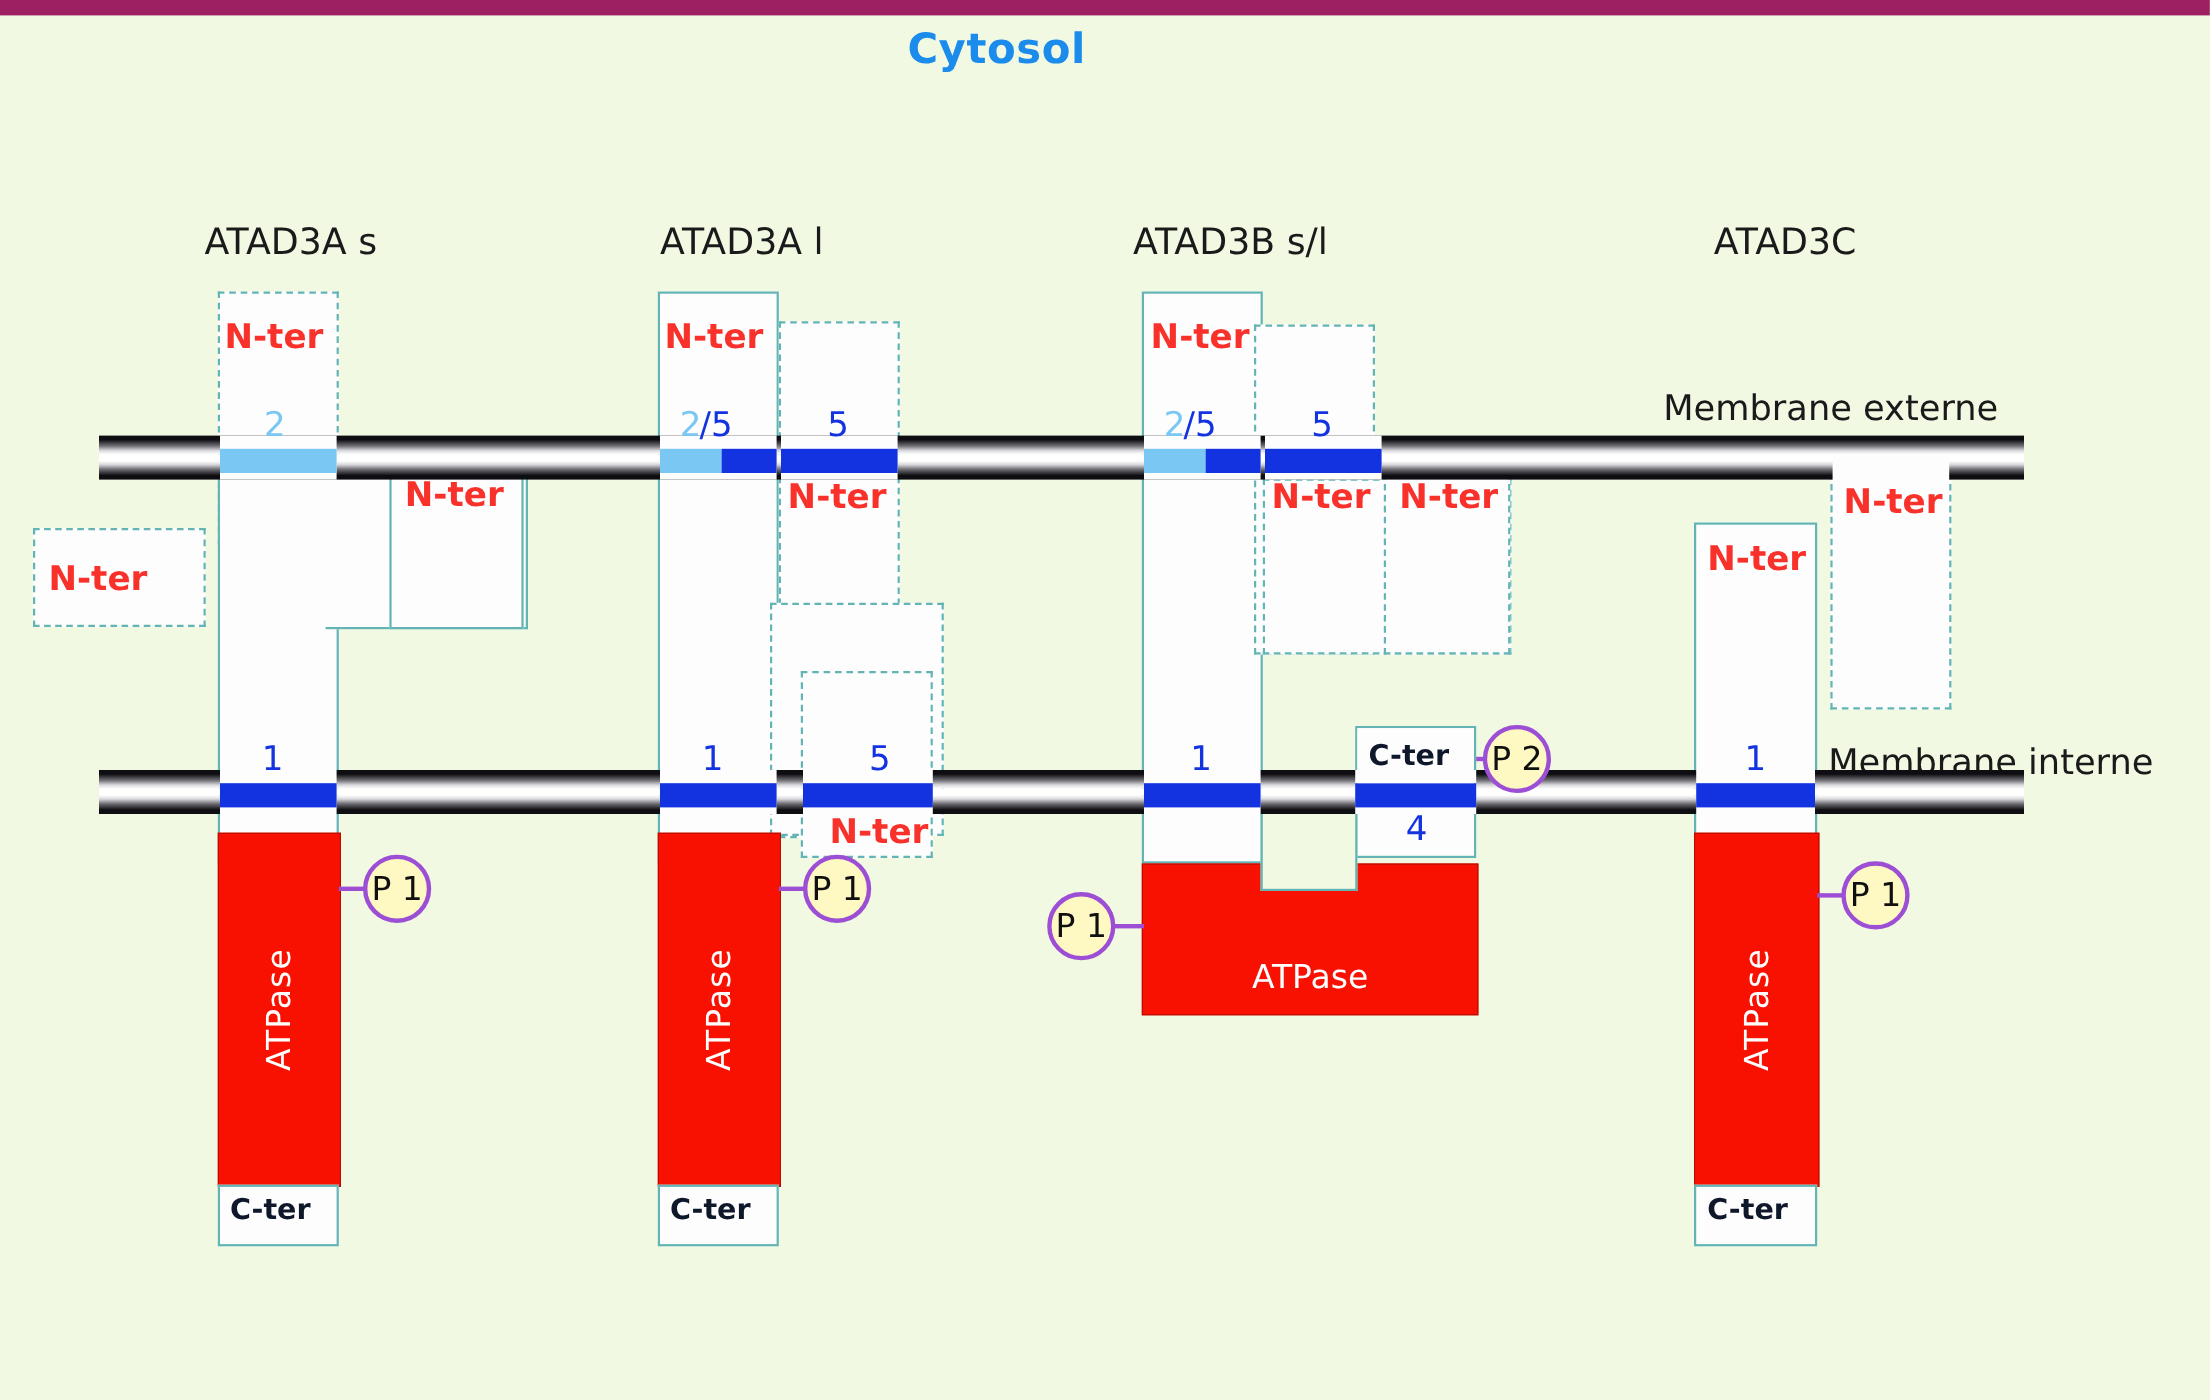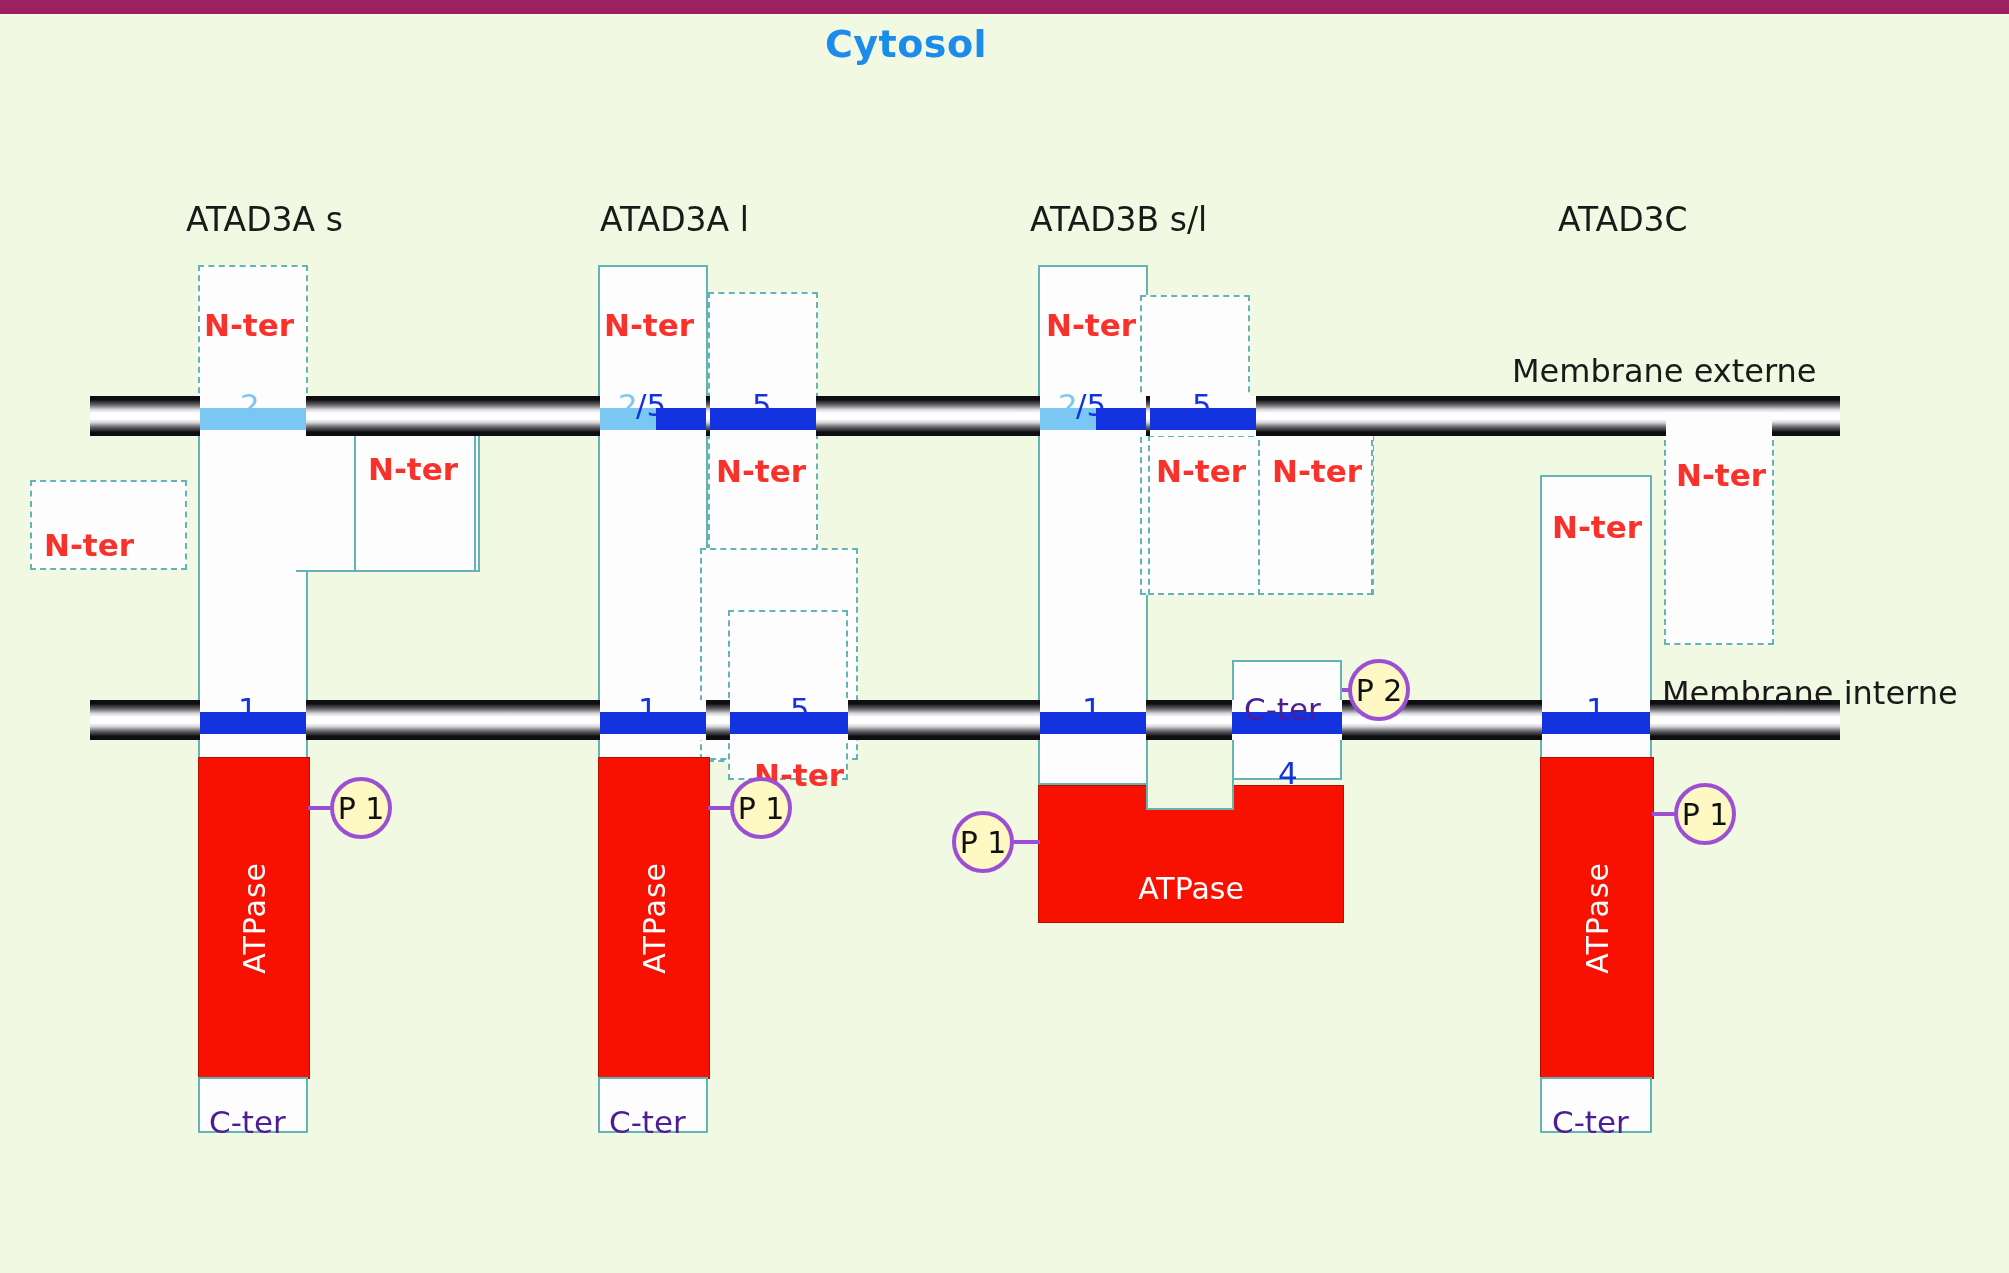--- a/index.html
+++ b/index.html
@@ -60,23 +60,23 @@
   .atpase{
     position:absolute;background:#f81000;border:1px solid #b30e00;
     color:#ffffff;font-size:30px;
     display:flex;align-items:center;justify-content:center;
   }
   .atpase.vert span{
     writing-mode:vertical-rl;transform:rotate(180deg);
     letter-spacing:1px;
   }
 
-  .lbl{position:absolute;white-space:nowrap;margin-top:19px;}
+  .lbl{position:absolute;white-space:nowrap;}
   .nter{color:#f8312b;font-size:31px;font-weight:bold;}
-  .cter{color:#4c1d95;font-size:31px;font-weight:normal;}
+  .cter{color:#0f172a;font-size:26px;font-weight:bold;}
   .num{font-size:31px;font-weight:500;}
   .num.lt{color:#79c7f2;}
   .num.dk{color:#1433e0;}
 
   
   .pcircle{
     position:absolute;width:62px;height:62px;border-radius:50%;
     background:#fef9c3;border:4px solid #9c4fd4;
     display:flex;align-items:center;justify-content:center;
     font-size:30px;color:#101010;box-sizing:border-box;

